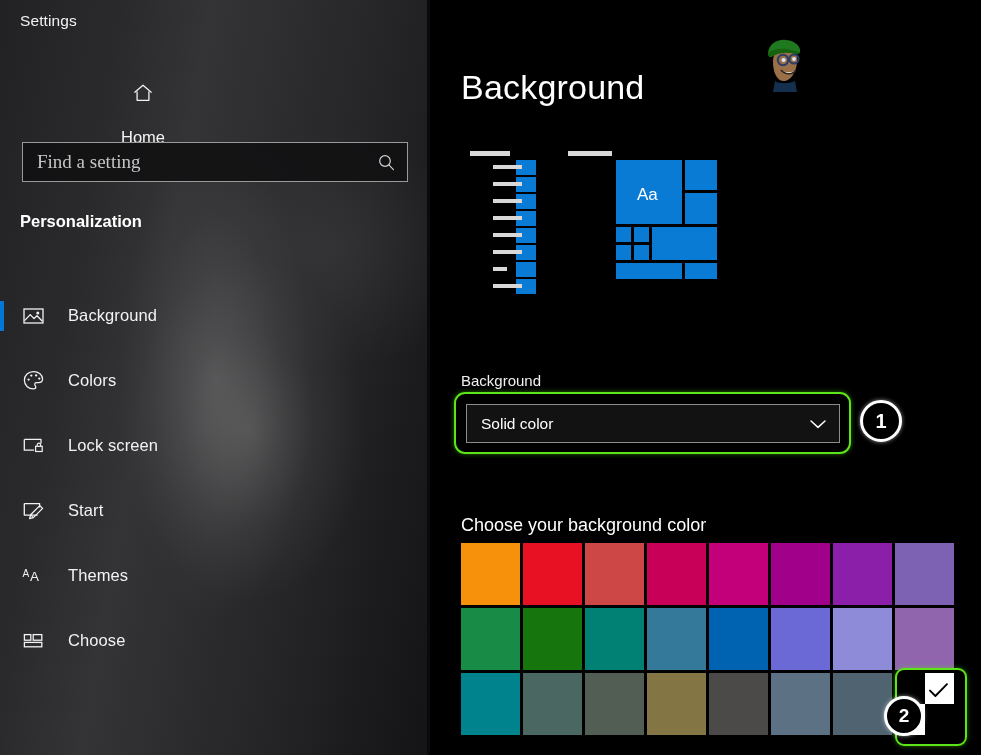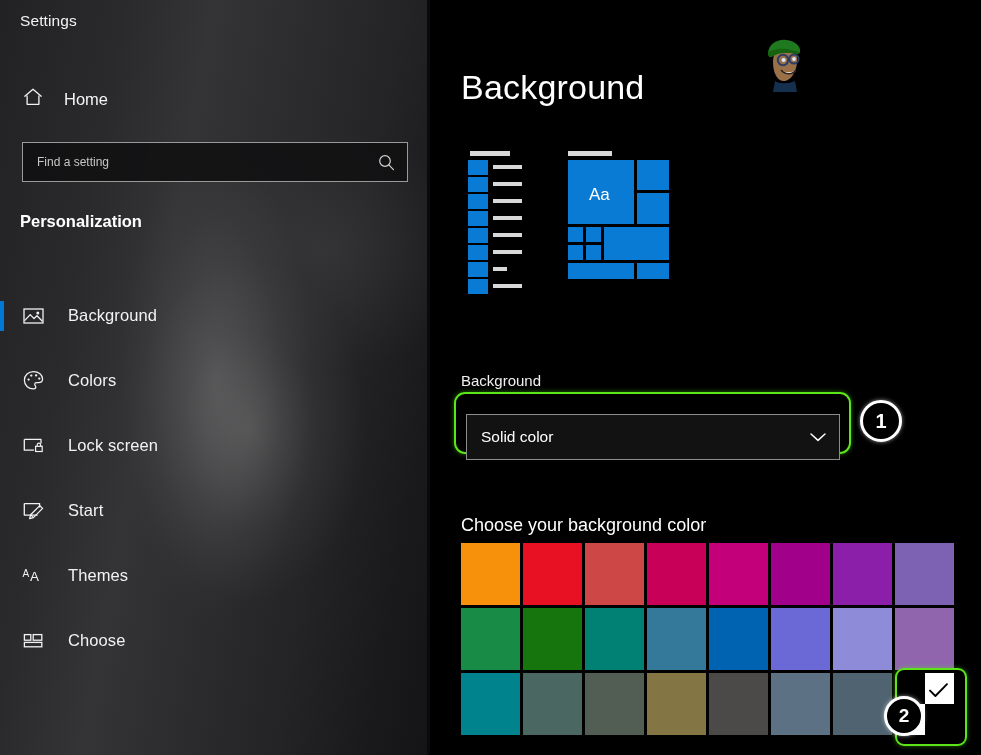--- a/index.html
+++ b/index.html
@@ -27,36 +27,36 @@
     background: #0a0a0b;
   }
   #settings-title {
     position: absolute; left: 20px; top: 12px;
     font-size: 15.5px; color: #f2f2f2; letter-spacing: .1px;
   }
   #home-row {
     position: absolute; left: 14px; top: 82px;
     width: 250px; height: 34px;
     display: flex; align-items: center; gap: 20px;
-    padding-left: 8px; cursor: default;
+    padding-left: 8px; cursor: default; flex-direction: column;
   }
   #home-row .label { font-size: 16.5px; color: #f4f4f4; }
 
   #search-box {
     position: absolute; left: 22px; top: 142px;
     width: 386px; height: 40px;
     background: rgba(16,16,17,0.88);
     border: 1px solid #9a9a9a;
     display: flex; align-items: center;
   }
   #search-input {
     flex: 1; height: 100%;
     background: transparent; border: none; outline: none;
-    color: #cfcfcf; font-size: 12px;
-    font-family: Liberation Sans, sans-serif;
+    color: #cfcfcf; font-size: 19px;
+    font-family: Liberation Serif, serif;
     padding-left: 14px;
   }
   #search-input::placeholder { color: #c6c6c6; opacity: 1; }
   #search-icon-wrap { width: 42px; display:flex; align-items:center; justify-content:center; }
 
   #section-heading {
     position: absolute; left: 20px; top: 212px;
     font-size: 16.5px; font-weight: bold; color: #ffffff;
   }
 
@@ -87,41 +87,40 @@
     font-size: 34px; color: #ffffff; font-weight: normal; letter-spacing: .2px;
   }
   #avatar {
     position: absolute; left: 322px; top: 34px;
     width: 54px; height: 58px;
   }
 
   
   #preview { position: absolute; left: 25px; top: 148px; width: 240px; height: 150px; }
   .pv-strip { position:absolute; background:#d8d8d8; height:4px; border-radius:0; }
-  .pv-tile  { position:absolute; background:#0a7bd4; }
+  .pv-tile  { position:absolute; background:#0a7bd4;margin-left:48px; }
 
   
   #bg-label {
     position: absolute; left: 28px; top: 372px;
     font-size: 15px; color: #f0f0f0;
   }
   #dropdown-hl {
     position: absolute; left: 21px; top: 392px;
     width: 397px; height: 62px;
     border: 2.5px solid #5ce619; border-radius: 11px;
     box-shadow: 0 0 5px rgba(92,230,25,0.45);
   }
   #dropdown {
     position: absolute; left: 33px; top: 404px;
-    width: 374px; height: 46px;
+    width: 374px; height: 39px;
     background: #121212;
     border: 1.5px solid #8c8c8c;
     display: flex; align-items: center;
     cursor: default;
-    margin-top: 10px;
   }
   #dropdown .value { font-size: 15.5px; color: #ffffff; padding-left: 14px; flex:1; }
   #dropdown .chev { width: 42px; display:flex; align-items:center; justify-content:center; }
 
   .marker {
     position: absolute;
     width: 42px; height: 42px; border-radius: 50%;
     border: 3px solid #ffffff;
     background: #000;
     display: flex; align-items: center; justify-content: center;

